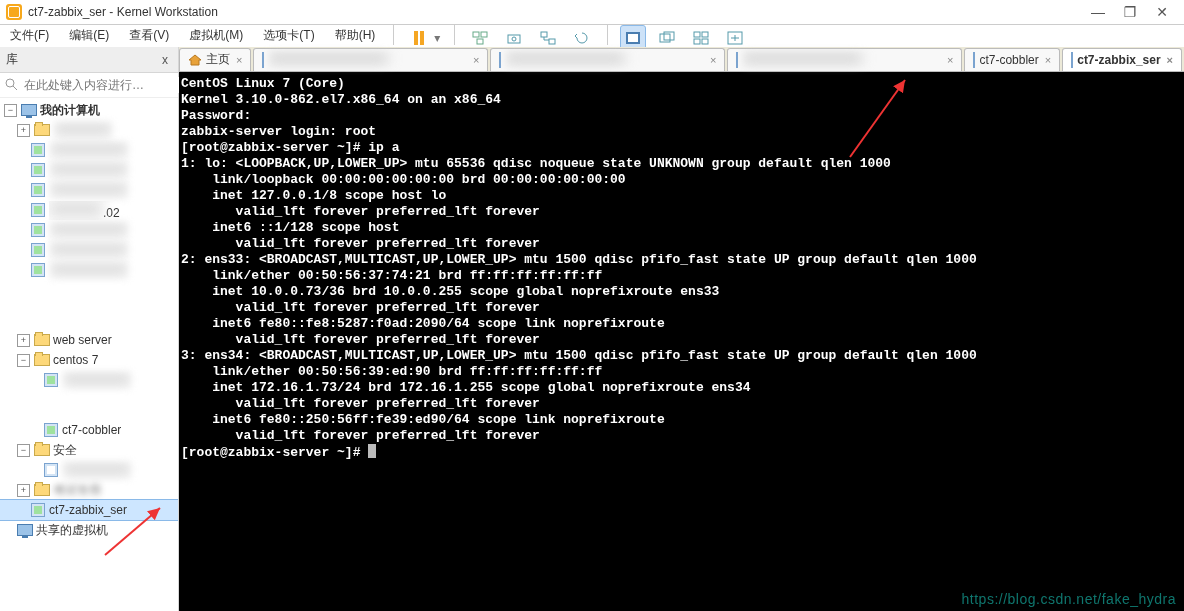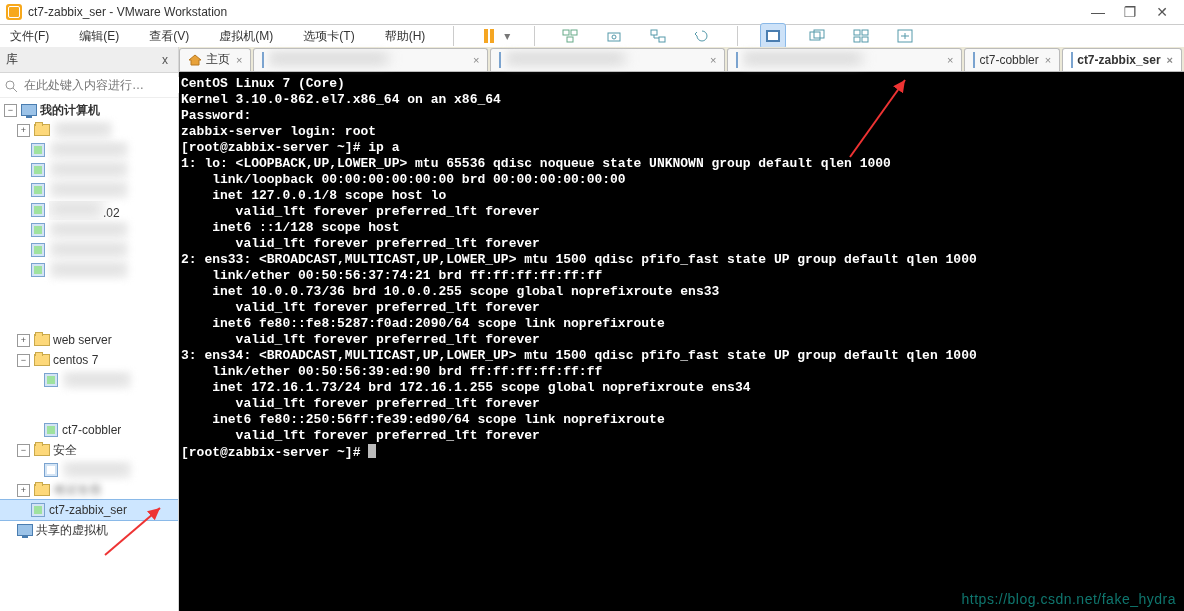--- a/index.html
+++ b/index.html
@@ -2,34 +2,34 @@
 <html><head>
 <meta charset="utf-8">
 <style>
 html,body{margin:0;padding:0;font-family:"Microsoft YaHei",Tahoma,sans-serif;font-size:12px;background:#fff;color:#333;width:1184px;height:611px;overflow:hidden;position:relative}
 .window{display:flex;flex-direction:column;height:100%}
 .titlebar{height:24px;display:flex;align-items:center;padding:0 6px;border-bottom:1px solid #ccc}
 .titlebar .icon{width:16px;height:16px;background:#f7a81b;border-radius:3px;margin-right:6px;position:relative}
 .titlebar .icon::after{content:"";position:absolute;inset:2px;border:1px solid #fff;border-radius:2px}
 .titlebar .title{flex:1}
 .titlebar .wc{width:32px;text-align:center;font-size:14px;color:#555}
-.menubar{height:22px;display:flex;align-items:center;padding:0 4px;gap:18px}
+.menubar{height:22px;display:flex;align-items:flex-start;padding:0 4px;gap:8px}
 .menubar .mitem{padding:2px 6px}
 .tbtn{width:24px;height:24px;display:flex;align-items:center;justify-content:center;border:1px solid transparent;border-radius:3px}
 .tsep{width:1px;height:20px;background:#ccc;margin:0 4px}
 .tbtn svg{display:block}
 .play{display:flex;align-items:center}
 .play .pause{display:flex;gap:2px;margin:0 4px}
 .play .pause span{width:4px;height:14px;background:#f5a623}
 .play .drop{width:10px;display:flex;justify-content:center;color:#777}
 .body{display:flex;flex:1;min-height:0}
 .sidebar{width:178px;border-right:1px solid #d6d6d6;display:flex;flex-direction:column;background:#fff}
 .sidehead{display:flex;align-items:center;justify-content:space-between;padding:4px 6px;background:#eee;border-bottom:1px solid #d6d6d6}
 .sidehead .x{width:14px;height:14px;display:flex;align-items:center;justify-content:center;font-size:12px;color:#555}
-.search{display:flex;align-items:flex-end;padding:4px;border-bottom:1px solid #eee}
+.search{display:flex;align-items:flex-start;padding:4px;border-bottom:1px solid #eee}
 .search .sicon{width:14px;height:14px;margin-right:4px;color:#888}
 .search input{flex:1;border:none;outline:none;font-size:12px;color:#888}
 .tree{flex:1;overflow:auto;padding:2px 0}
 .tree .node{display:flex;align-items:center;height:20px;padding-left:4px;white-space:nowrap}
 .tree .tw{width:11px;height:11px;border:1px solid #999;display:flex;align-items:center;justify-content:center;font-size:9px;line-height:1;margin-right:4px;color:#555;background:#fff}
 .tree .sp{display:inline-block;width:13px}
 .tree .ic{width:16px;height:14px;margin-right:3px;display:inline-flex;align-items:center;justify-content:center}
 .folder{width:14px;height:10px;background:#fdd87a;border:1px solid #caa94b;position:relative}
 .folder::before{content:"";position:absolute;top:-3px;left:0;width:6px;height:3px;background:#fdd87a;border:1px solid #caa94b;border-bottom:none}
 .mon{width:14px;height:10px;background:#9cc3e8;border:1px solid #4a7db0;position:relative}
@@ -57,21 +57,21 @@
 .arrow{position:absolute;pointer-events:none}
 .arrow svg{overflow:visible}
 .watermark{position:absolute;right:8px;bottom:4px;color:#0f766e;font-family:Arial;font-size:14px;letter-spacing:.5px}
 </style>
 </head>
 <body>
 
 <div class="window">
   <div class="titlebar">
     <div class="icon"></div>
-    <div class="title">ct7-zabbix_ser - VMware Workstation</div>
+    <div class="title">ct7-zabbix_ser - Kernel Workstation</div>
     <div class="wc">—</div>
     <div class="wc">❐</div>
     <div class="wc">✕</div>
   </div>
 
   <div class="menubar">
     <div class="mitem">文件(F)</div>
     <div class="mitem">编辑(E)</div>
     <div class="mitem">查看(V)</div>
     <div class="mitem">虚拟机(M)</div>

